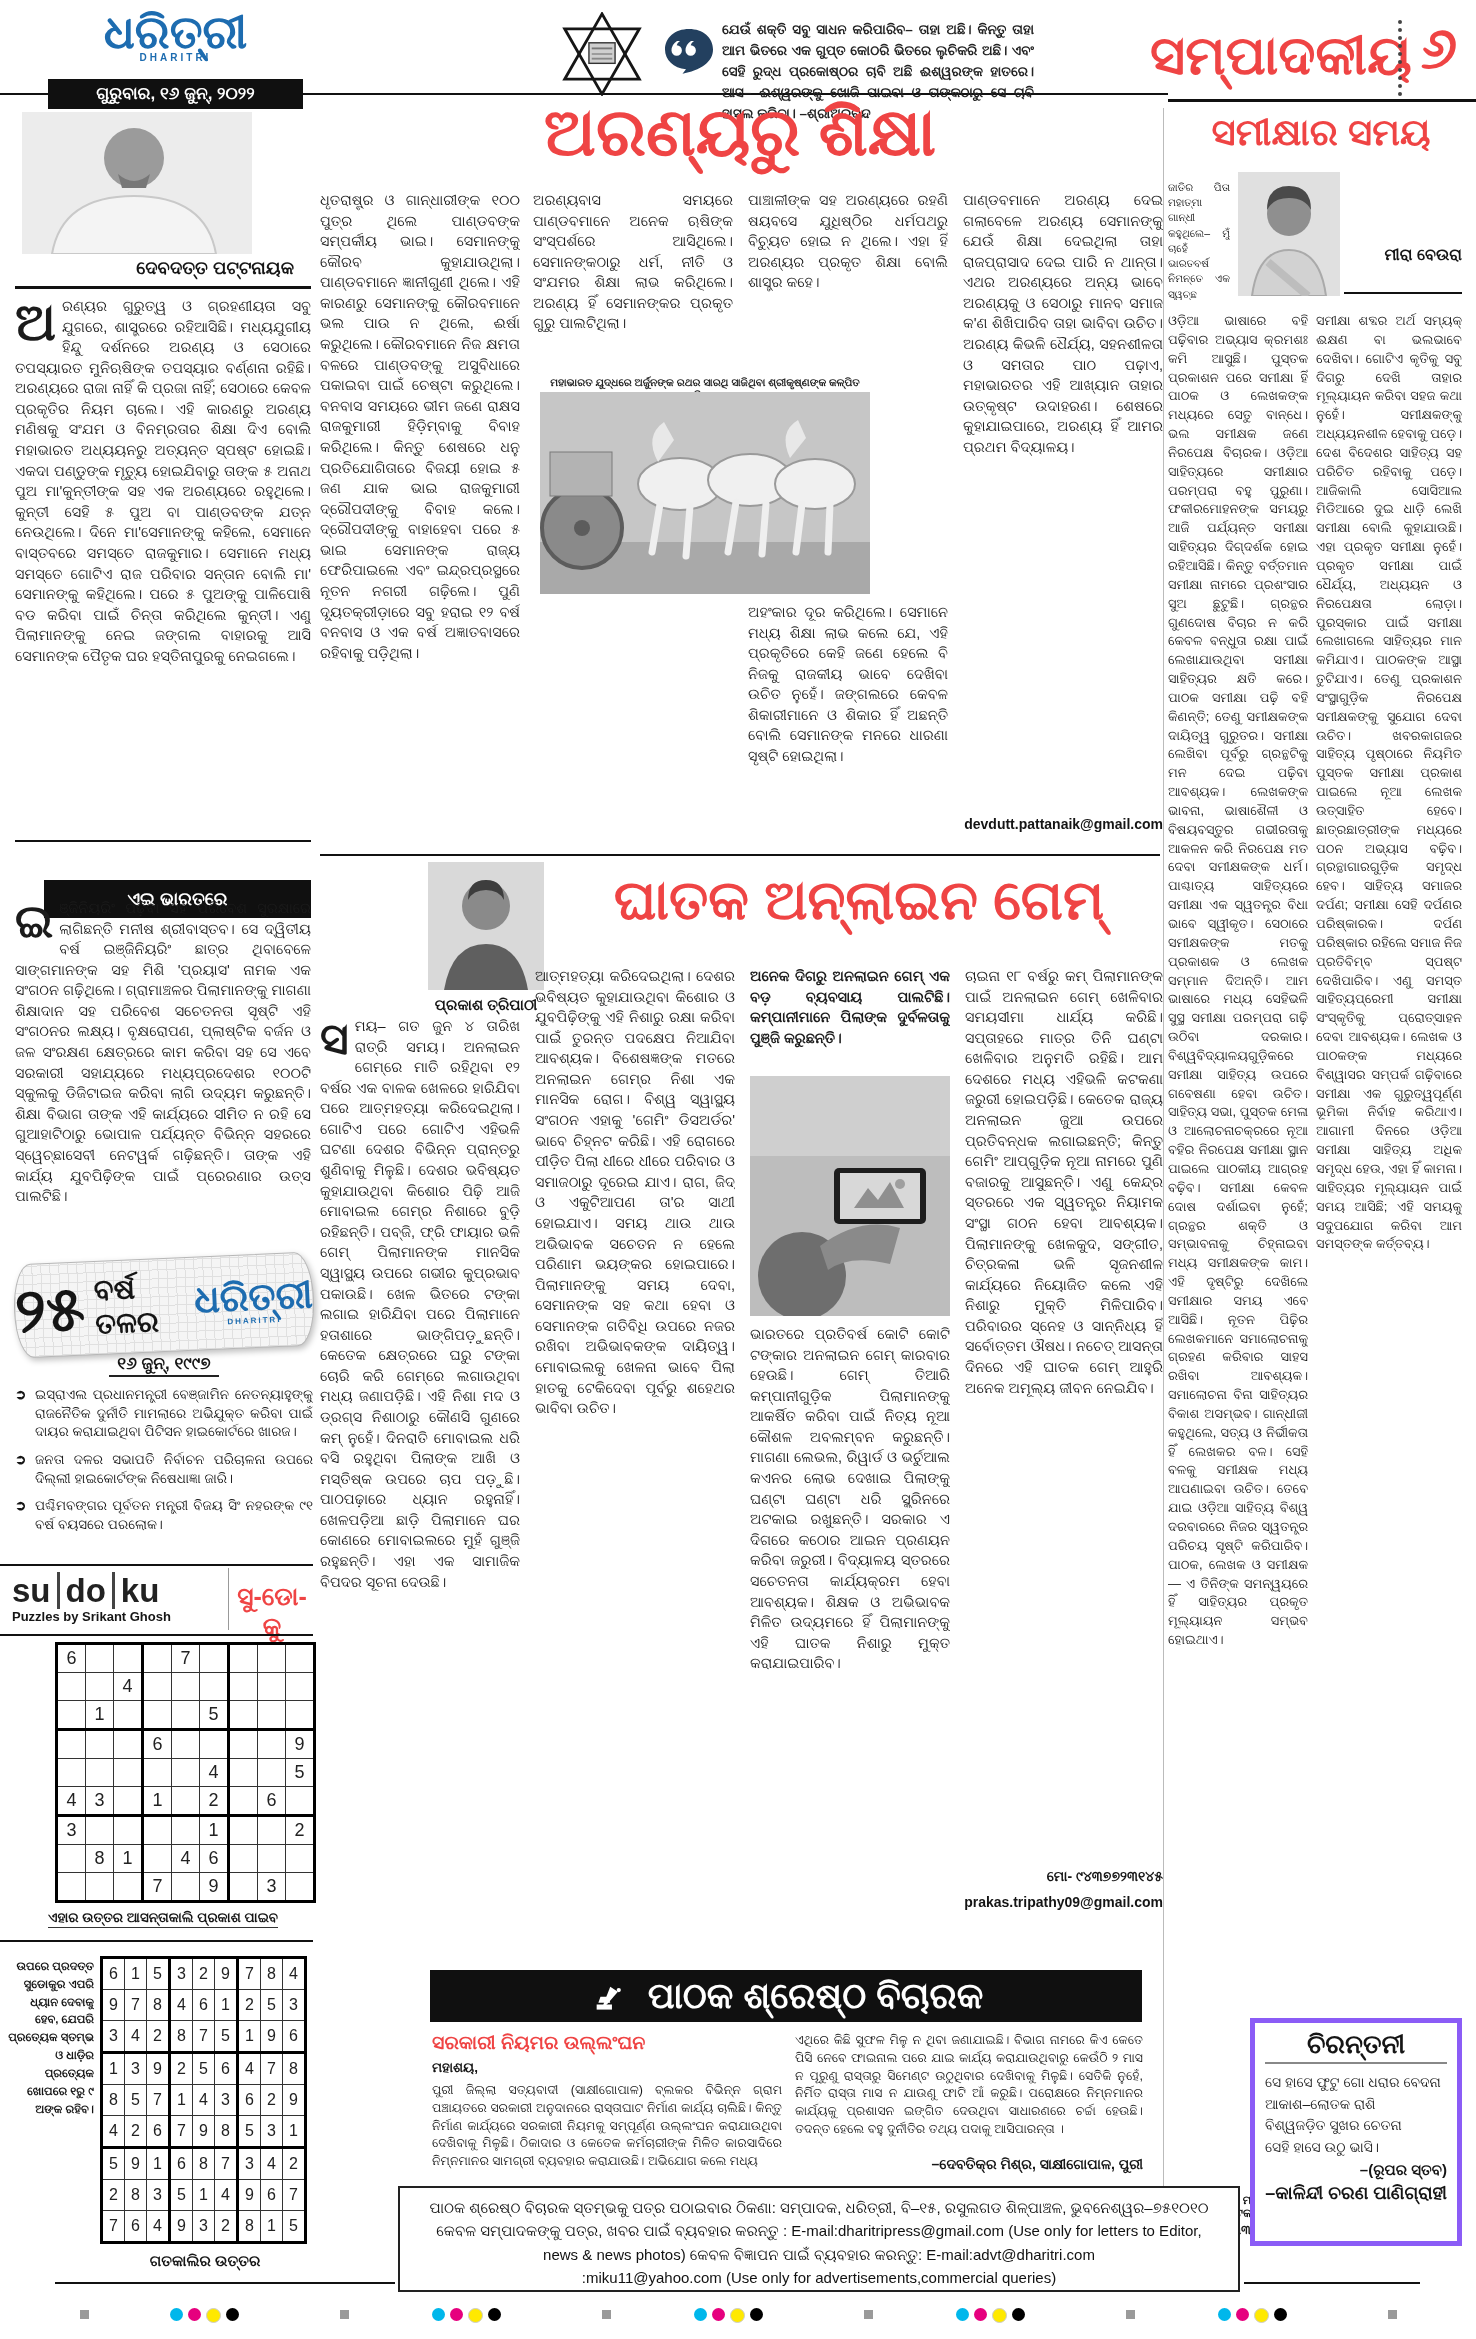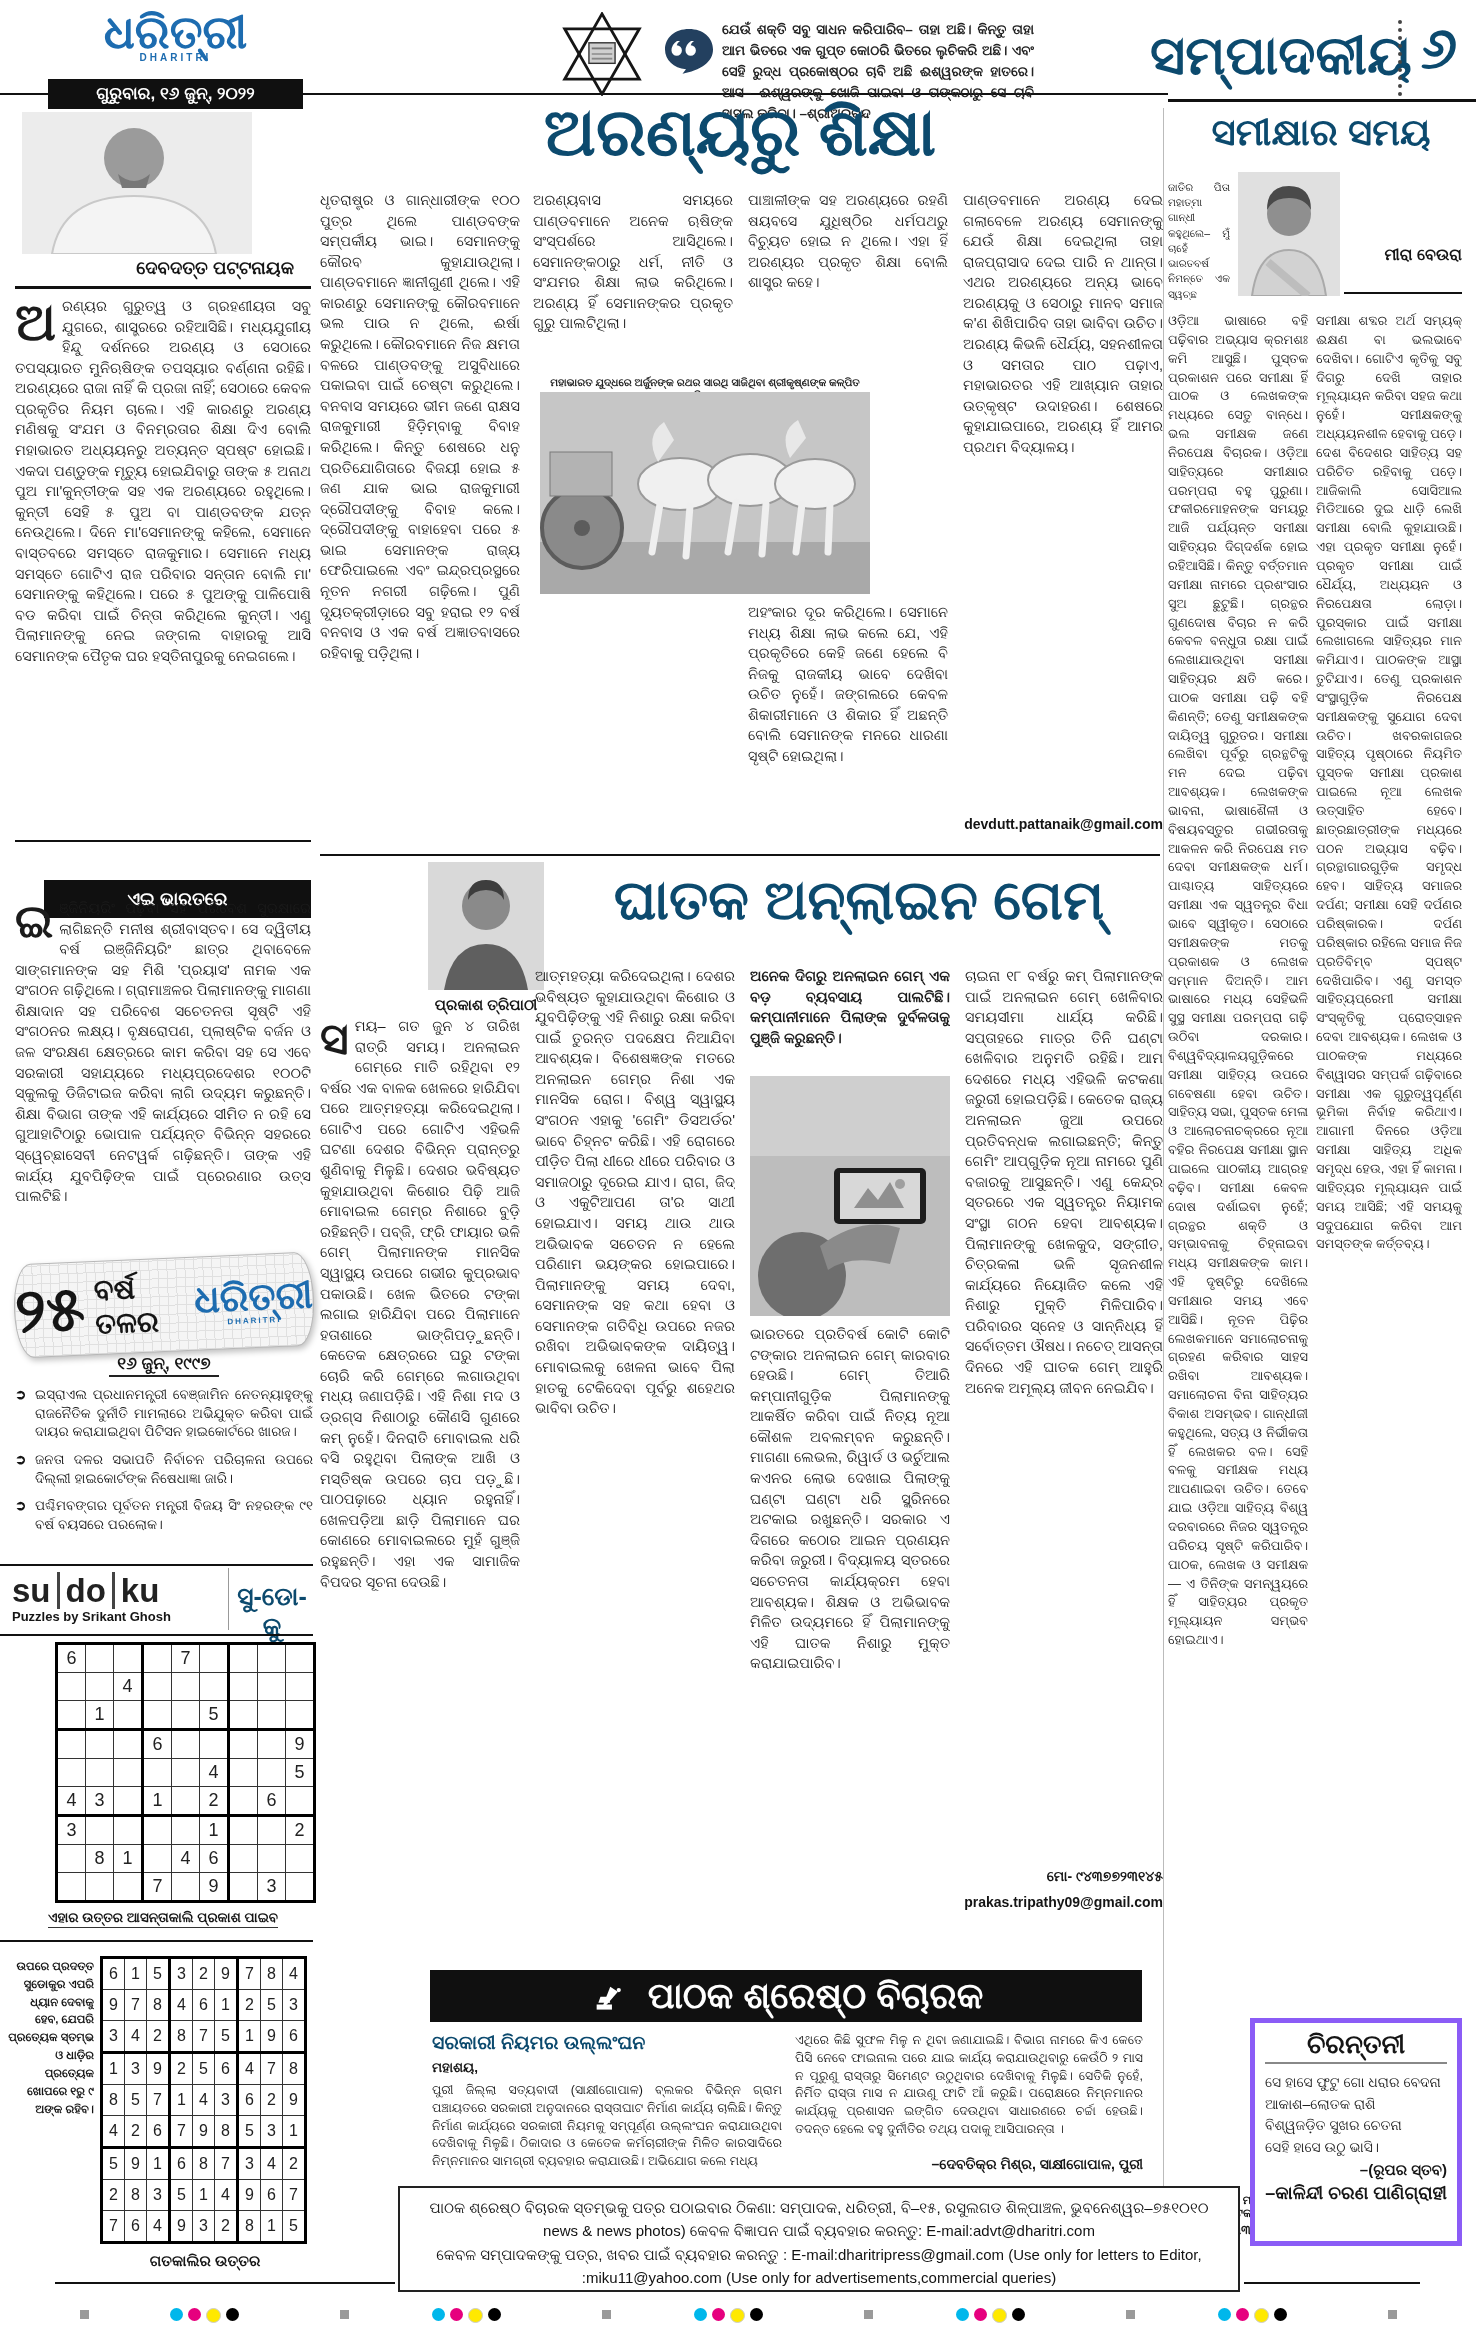--- a/index.html
+++ b/index.html
@@ -7,21 +7,21 @@
         font-family:"Liberation Sans", sans-serif;color:#151515;overflow:hidden;}
   .abs{position:absolute;}
   .rule{position:absolute;background:#111;}
   .col{font-size:14.5px;line-height:1.42;text-align:justify;overflow:hidden;color:#1b1b1b;}
   .small{font-size:13px;line-height:1.45;}
   .dropcap{float:left;font-size:52px;line-height:0.85;font-weight:800;padding:4px 6px 0 0;}
   .byline{font-weight:700;font-size:17px;}
   .banner{background:#101010;color:#fff;font-weight:800;display:flex;align-items:center;justify-content:center;}
   .photo{overflow:hidden;background:#ddd;}
   .photo svg{display:block;width:100%;height:100%;}
-  .hl{font-weight:800;color:#0c4a6e;}
+  .hl{font-weight:800;color:#ef4444;}
   .email{font-weight:700;}
   table.sudoku{border-collapse:collapse;border:3px solid #000;background:#fff;}
   table.sudoku td{border:1px solid #333;text-align:center;font-weight:500;color:#222;padding:0;}
   table.sudoku td:nth-child(3n){border-right:3px solid #000;}
   table.sudoku tr:nth-child(3n) td{border-bottom:3px solid #000;}
   #sudoku-puzzle td{width:27px;height:27px;font-size:18px;}
   #sudoku-solution td{width:21px;height:30px;font-size:16px;}
   .years-box{background:#f5f5f5;border:1px solid #b7b7b7;border-radius:18px/46px;
     background-image:repeating-linear-gradient(0deg,#e0e0e0 0 1px,transparent 1px 9px),
                      repeating-linear-gradient(90deg,#e0e0e0 0 1px,transparent 1px 9px);
@@ -448,22 +448,22 @@
         <div class="poem-line">ବିଶ୍ୱଜଡ଼ିତ ସୁଖର ଚେତନା</div>
         <div class="poem-line">ସେହି ହାସେ ଉଠୁ ଭାସି।</div>
       </div>
     <div style="text-align:right;font-size:15px;font-weight:700;margin-top:2px;">–(ରୂପର ସ୍ତବ)</div>
     <div style="text-align:right;font-size:18px;font-weight:800;margin-top:4px;">–କାଳିନ୍ଦୀ ଚରଣ ପାଣିଗ୍ରାହୀ</div>
   </div>
 
   <div class="abs" style="left:398px;top:2186px;width:842px;height:106px;border:2px solid #222;background:#fff;box-sizing:border-box;padding:8px 14px;">
     <div>
         <div class="footer-line">ପାଠକ ଶ୍ରେଷ୍ଠ ବିଚାରକ ସ୍ତମ୍ଭକୁ ପତ୍ର ପଠାଇବାର ଠିକଣା: ସମ୍ପାଦକ, ଧରିତ୍ରୀ, ବି–୧୫, ରସୁଲଗଡ ଶିଳ୍ପାଞ୍ଚଳ, ଭୁବନେଶ୍ୱର–୭୫୧୦୧୦</div>
+        <div class="footer-line">କେବଳ ସମ୍ପାଦକଙ୍କୁ ପତ୍ର, ଖବର ପାଇଁ ବ୍ୟବହାର କରନ୍ତୁ : E-mail:dharitripress@gmail.com (Use only for letters to Editor,</div>
         <div class="footer-line">news &amp; news photos) କେବଳ ବିଜ୍ଞାପନ ପାଇଁ ବ୍ୟବହାର କରନ୍ତୁ: E-mail:advt@dharitri.com</div>
-        <div class="footer-line">କେବଳ ସମ୍ପାଦକଙ୍କୁ ପତ୍ର, ଖବର ପାଇଁ ବ୍ୟବହାର କରନ୍ତୁ : E-mail:dharitripress@gmail.com (Use only for letters to Editor,</div>
         <div class="footer-line">:miku11@yahoo.com (Use only for advertisements,commercial queries)</div>
       </div>
   </div>
 
   <div class="rule" style="left:55px;top:2282px;width:340px;height:2px;"></div>
   <div class="rule" style="left:1244px;top:2282px;width:176px;height:2px;"></div>
 
   <div class="dotgroup" style="left:170px;top:2308px;">
     <span class="dot" style="background:#00b7eb;"></span>
       <span class="dot" style="background:#e6007e;"></span>

